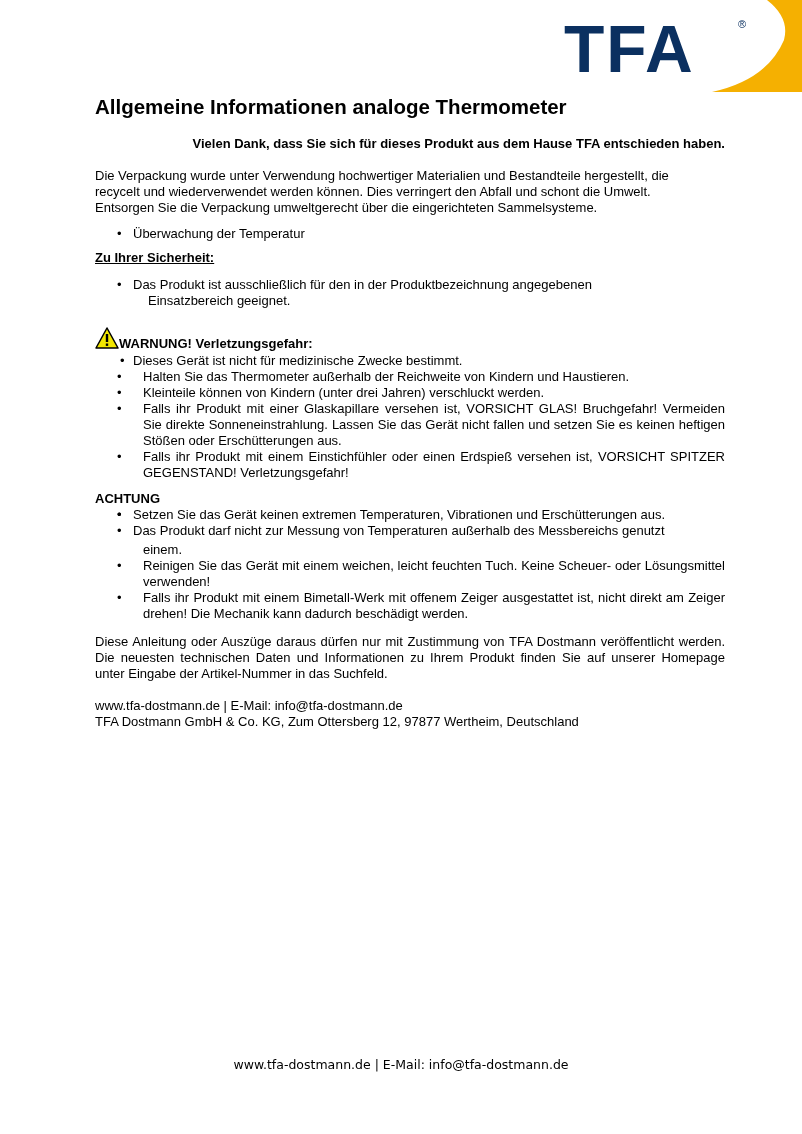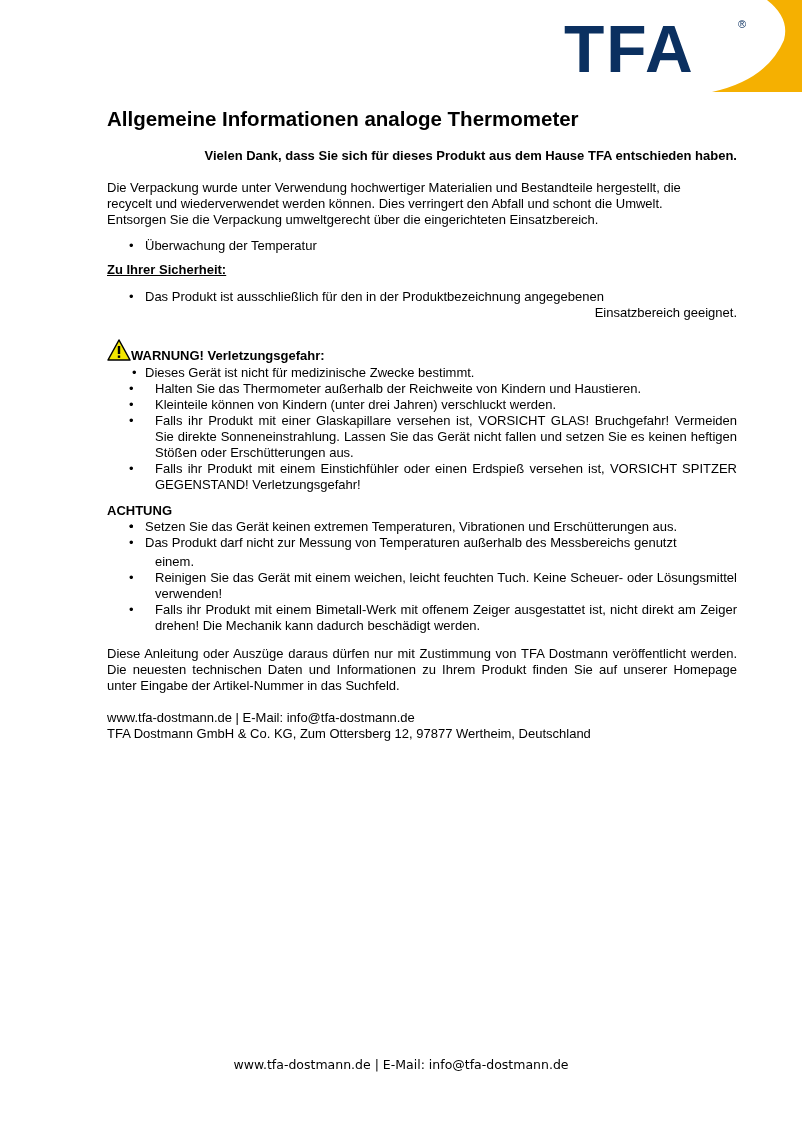--- a/index.html
+++ b/index.html
@@ -1,29 +1,29 @@
 <!DOCTYPE html>
 <html><head>
 <meta charset="utf-8">
 <style>
   html, body { margin:0; padding:0; background:#fff; }
   body { width:802px; height:1134px; position:relative; overflow:hidden;
          font-family:"Liberation Sans", sans-serif; color:#000; }
   .logo { position:absolute; right:0; top:0; width:250px; height:92px; }
-  .page { position:absolute; left:107px; top:94px; width:630px; font-size:13px; line-height:16px;margin-top:12px; }
+  .page { position:absolute; left:95px; top:94px; width:630px; font-size:13px; line-height:16px; }
   h1 { font-size:20.5px; font-weight:bold; margin:0; line-height:26px; }
   .thanks { font-weight:bold; margin-top:16px; font-size:13px;text-align:right; }
   .p { margin-top:16px; }
   .ul-head { font-weight:bold; text-decoration:underline; margin-top:18px; }
   ul { margin:0; padding:0; list-style:none; }
   li { position:relative; }
   li .dot { position:absolute; left:0; }
   .l1 li { padding-left:38px; }
   .l1 li .dot { left:22px; }
-  .l1 li .cont { display:block; padding-left:15px;text-align:right; }
+  .l1 li .cont { display:block; padding-left:15px; }
   .l2 li { padding-left:48px; text-align:justify; }
   .l2 li.short { padding-left:38px; }
   .l2 li .dot { left:22px; }
   .l2 li.short .dot { left:22px; }
   .warn-head { margin-top:18px; font-weight:bold; position:relative; padding-left:24px; line-height:18px; }
   .warn-icon { position:absolute; left:0; top:-8px; width:24px; height:22px; }
   .ach-head { font-weight:bold; margin-top:10px; }
   .footer { position:absolute; left:0; width:802px; top:1057px; text-align:center;
             font-family:"DejaVu Sans", sans-serif; font-size:12.5px; }
   .justify { text-align:justify; }
@@ -37,21 +37,21 @@
   <text x="186" y="28" font-family="Liberation Sans, sans-serif" font-size="11" fill="#0b3060">®</text>
 </svg>
 
 <div class="page">
   <h1>Allgemeine Informationen analoge Thermometer</h1>
   <div class="thanks">Vielen Dank, dass Sie sich für dieses Produkt aus dem Hause TFA entschieden haben.</div>
 
   <div class="p">
     <div>Die Verpackung wurde  unter Verwendung hochwertiger Materialien und Bestandteile hergestellt, die</div>
     <div>recycelt und wiederverwendet werden können. Dies verringert den Abfall und schont die Umwelt.</div>
-    <div>Entsorgen Sie die Verpackung umweltgerecht über die eingerichteten Einsatzbereich.</div>
+    <div>Entsorgen Sie die Verpackung umweltgerecht über die eingerichteten Sammelsysteme.</div>
   </div>
 
   <ul class="l1" style="margin-top:10px">
     <li><span class="dot">•</span><span>Überwachung der Temperatur</span></li>
   </ul>
 
   <div class="ul-head" style="margin-top:8px">Zu Ihrer Sicherheit:</div>
   <ul class="l1" style="margin-top:11px">
     <li><span class="dot">•</span><span>Das Produkt ist ausschließlich für den in der Produktbezeichnung angegebenen</span><span class="cont">Einsatzbereich geeignet.</span></li>
   </ul>

